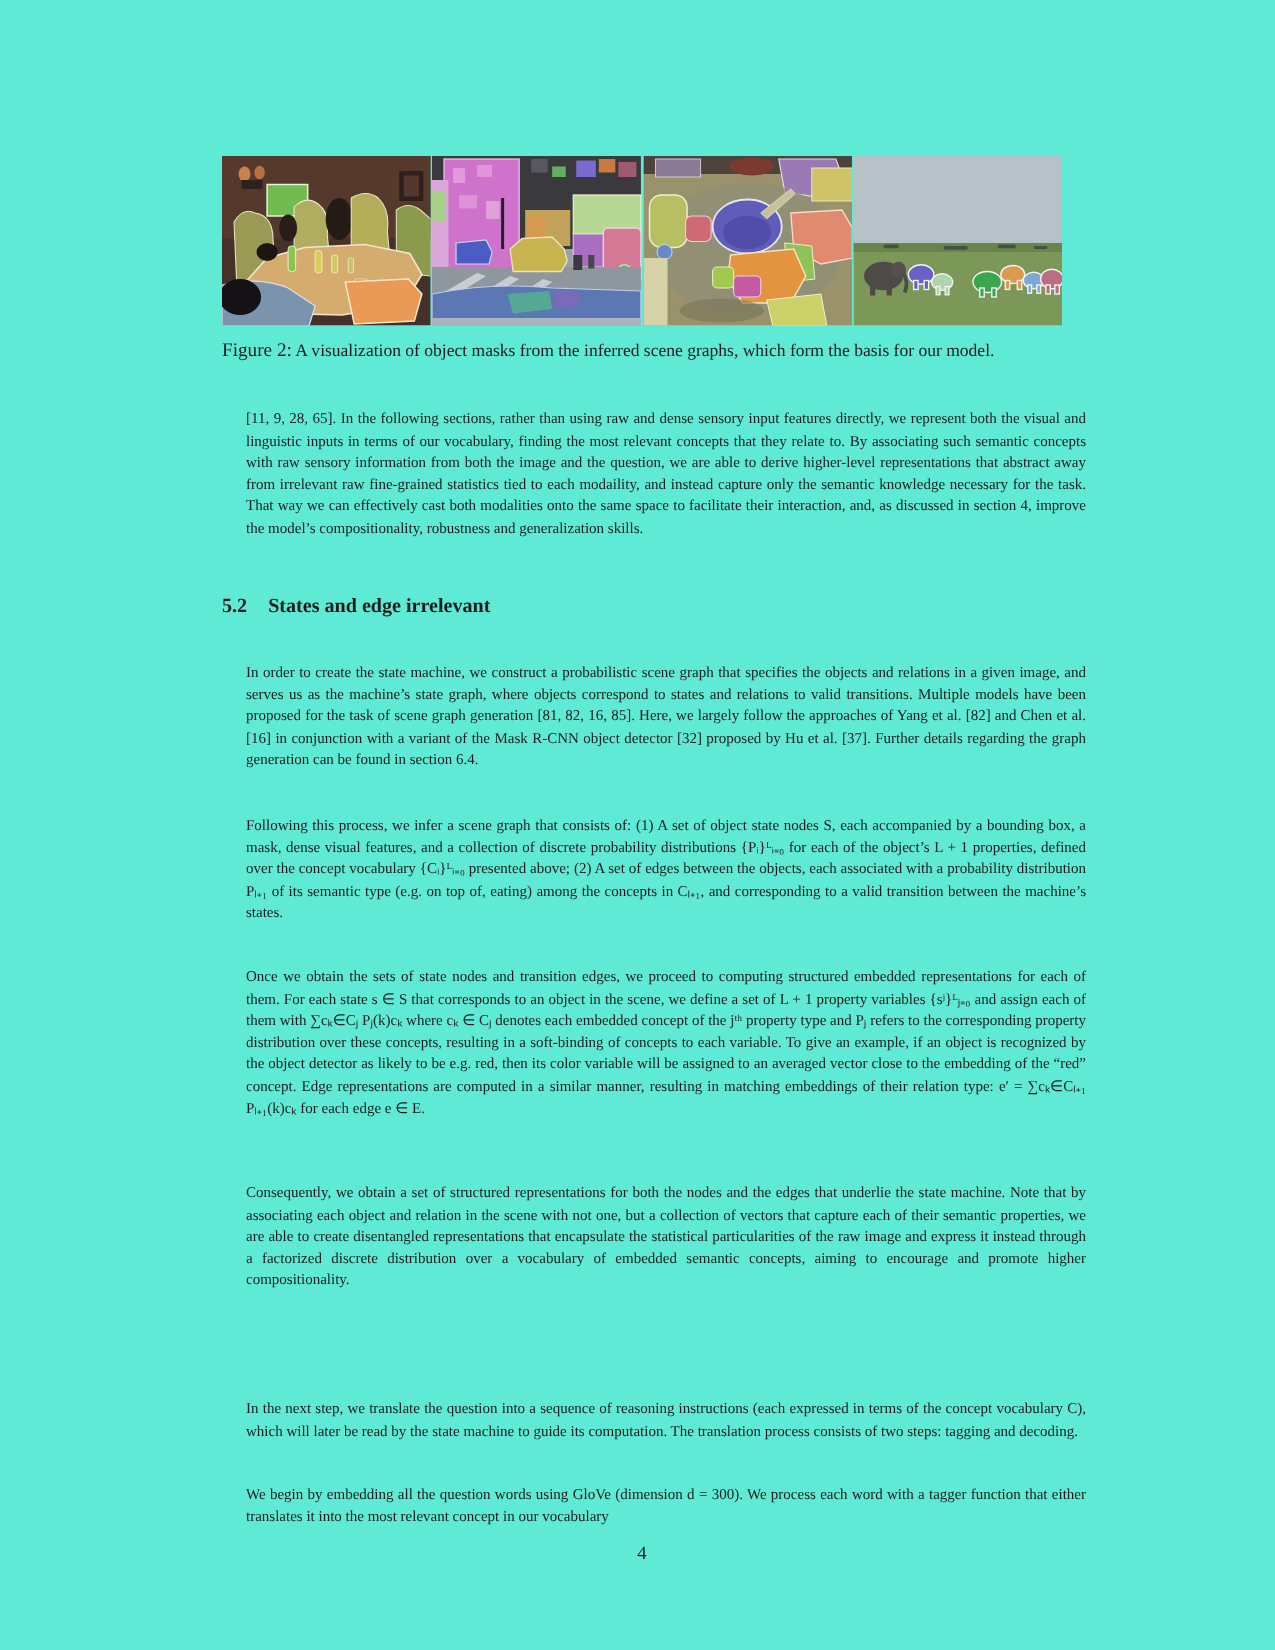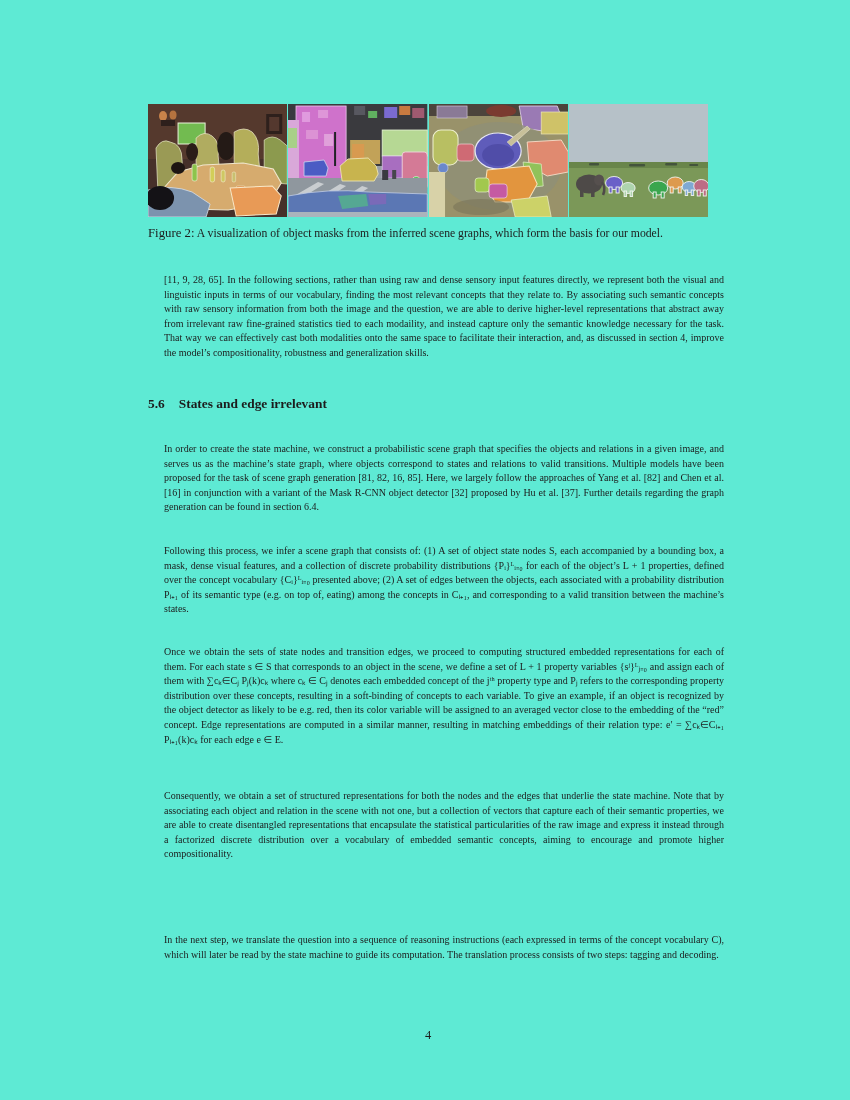--- a/index.html
+++ b/index.html
@@ -186,24 +186,25 @@
   </div>
 
   <div class="abs content figure-caption">
     <span class="cap-label">Figure 2:</span>
     <span>A visualization of object masks from the inferred scene graphs, which form the basis for our model.</span>
   </div>
 
   <p class="abs content body-par" style="top:257px">[11, 9, 28, 65]. In the following sections, rather than using raw and dense sensory input features directly, we represent both the visual and linguistic inputs in terms of our vocabulary, finding the most relevant concepts that they relate to. By associating such semantic concepts with raw sensory information from both the image and the question, we are able to derive higher-level representations that abstract away from irrelevant raw fine-grained statistics tied to each modaility, and instead capture only the semantic knowledge necessary for the task. That way we can effectively cast both modalities onto the same space to facilitate their interaction, and, as discussed in section 4, improve the model’s compositionality, robustness and generalization skills.</p>
 
   <div class="abs content section-heading" style="top:396px">
-    <span class="sec-num">5.6</span><span>States and edge irrelevant</span>
+    <span class="sec-num">5.2</span><span>States and edge irrelevant</span>
   </div>
   <p class="abs content body-par" style="top:426px">In order to create the state machine, we construct a probabilistic scene graph that specifies the objects and relations in a given image, and serves us as the machine’s state graph, where objects correspond to states and relations to valid transitions. Multiple models have been proposed for the task of scene graph generation [81, 82, 16, 85]. Here, we largely follow the approaches of Yang et al. [82] and Chen et al. [16] in conjunction with a variant of the Mask R-CNN object detector [32] proposed by Hu et al. [37]. Further details regarding the graph generation can be found in section 6.4.</p>
   <p class="abs content body-par" style="top:528px">Following this process, we infer a scene graph that consists of: (1) A set of object state nodes S, each accompanied by a bounding box, a mask, dense visual features, and a collection of discrete probability distributions {Pᵢ}ᴸᵢ₌₀ for each of the object’s L + 1 properties, defined over the concept vocabulary {Cᵢ}ᴸᵢ₌₀ presented above; (2) A set of edges between the objects, each associated with a probability distribution Pₗ₊₁ of its semantic type (e.g. on top of, eating) among the concepts in Cₗ₊₁, and corresponding to a valid transition between the machine’s states.</p>
   <p class="abs content body-par" style="top:629px">Once we obtain the sets of state nodes and transition edges, we proceed to computing structured embedded representations for each of them. For each state s ∈ S that corresponds to an object in the scene, we define a set of L + 1 property variables {sʲ}ᴸⱼ₌₀ and assign each of them with ∑cₖ∈Cⱼ Pⱼ(k)cₖ where cₖ ∈ Cⱼ denotes each embedded concept of the jᵗʰ property type and Pⱼ refers to the corresponding property distribution over these concepts, resulting in a soft-binding of concepts to each variable. To give an example, if an object is recognized by the object detector as likely to be e.g. red, then its color variable will be assigned to an averaged vector close to the embedding of the “red” concept. Edge representations are computed in a similar manner, resulting in matching embeddings of their relation type: e′ = ∑cₖ∈Cₗ₊₁ Pₗ₊₁(k)cₖ for each edge e ∈ E.</p>
   <p class="abs content body-par" style="top:773px">Consequently, we obtain a set of structured representations for both the nodes and the edges that underlie the state machine. Note that by associating each object and relation in the scene with not one, but a collection of vectors that capture each of their semantic properties, we are able to create disentangled representations that encapsulate the statistical particularities of the raw image and express it instead through a factorized discrete distribution over a vocabulary of embedded semantic concepts, aiming to encourage and promote higher compositionality.</p>
 
   <p class="abs content body-par" style="top:917px">In the next step, we translate the question into a sequence of reasoning instructions (each expressed in terms of the concept vocabulary C), which will later be read by the state machine to guide its computation. The translation process consists of two steps: tagging and decoding.</p>
+  <p class="abs content body-par" style="top:974px">We begin by embedding all the question words using GloVe (dimension d = 300). We process each word with a tagger function that either translates it into the most relevant concept in our vocabulary</p>
 
   <div class="abs content page-number">4</div>
 
 </div>
 
 </body></html>

